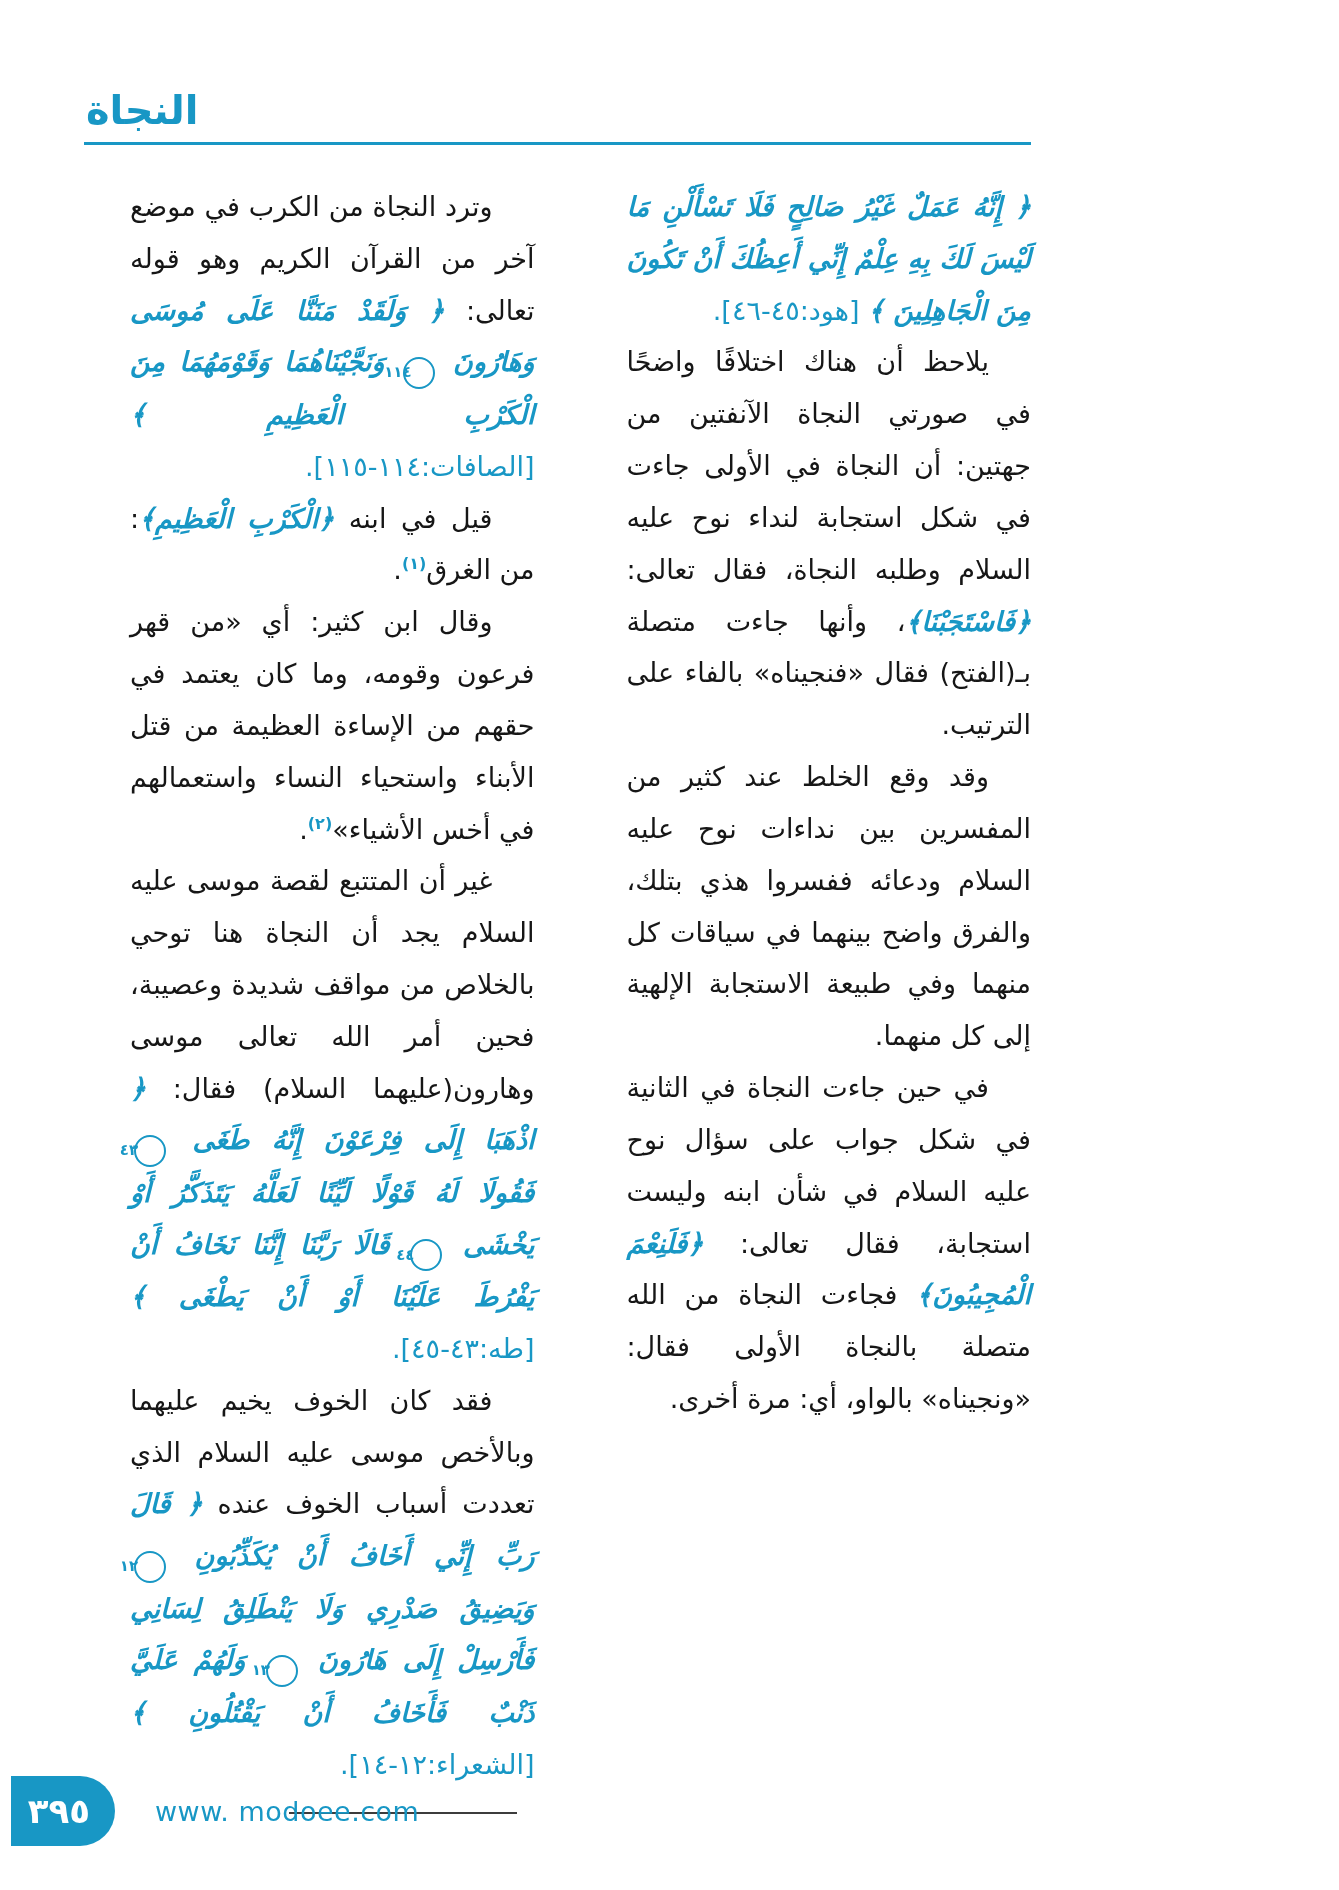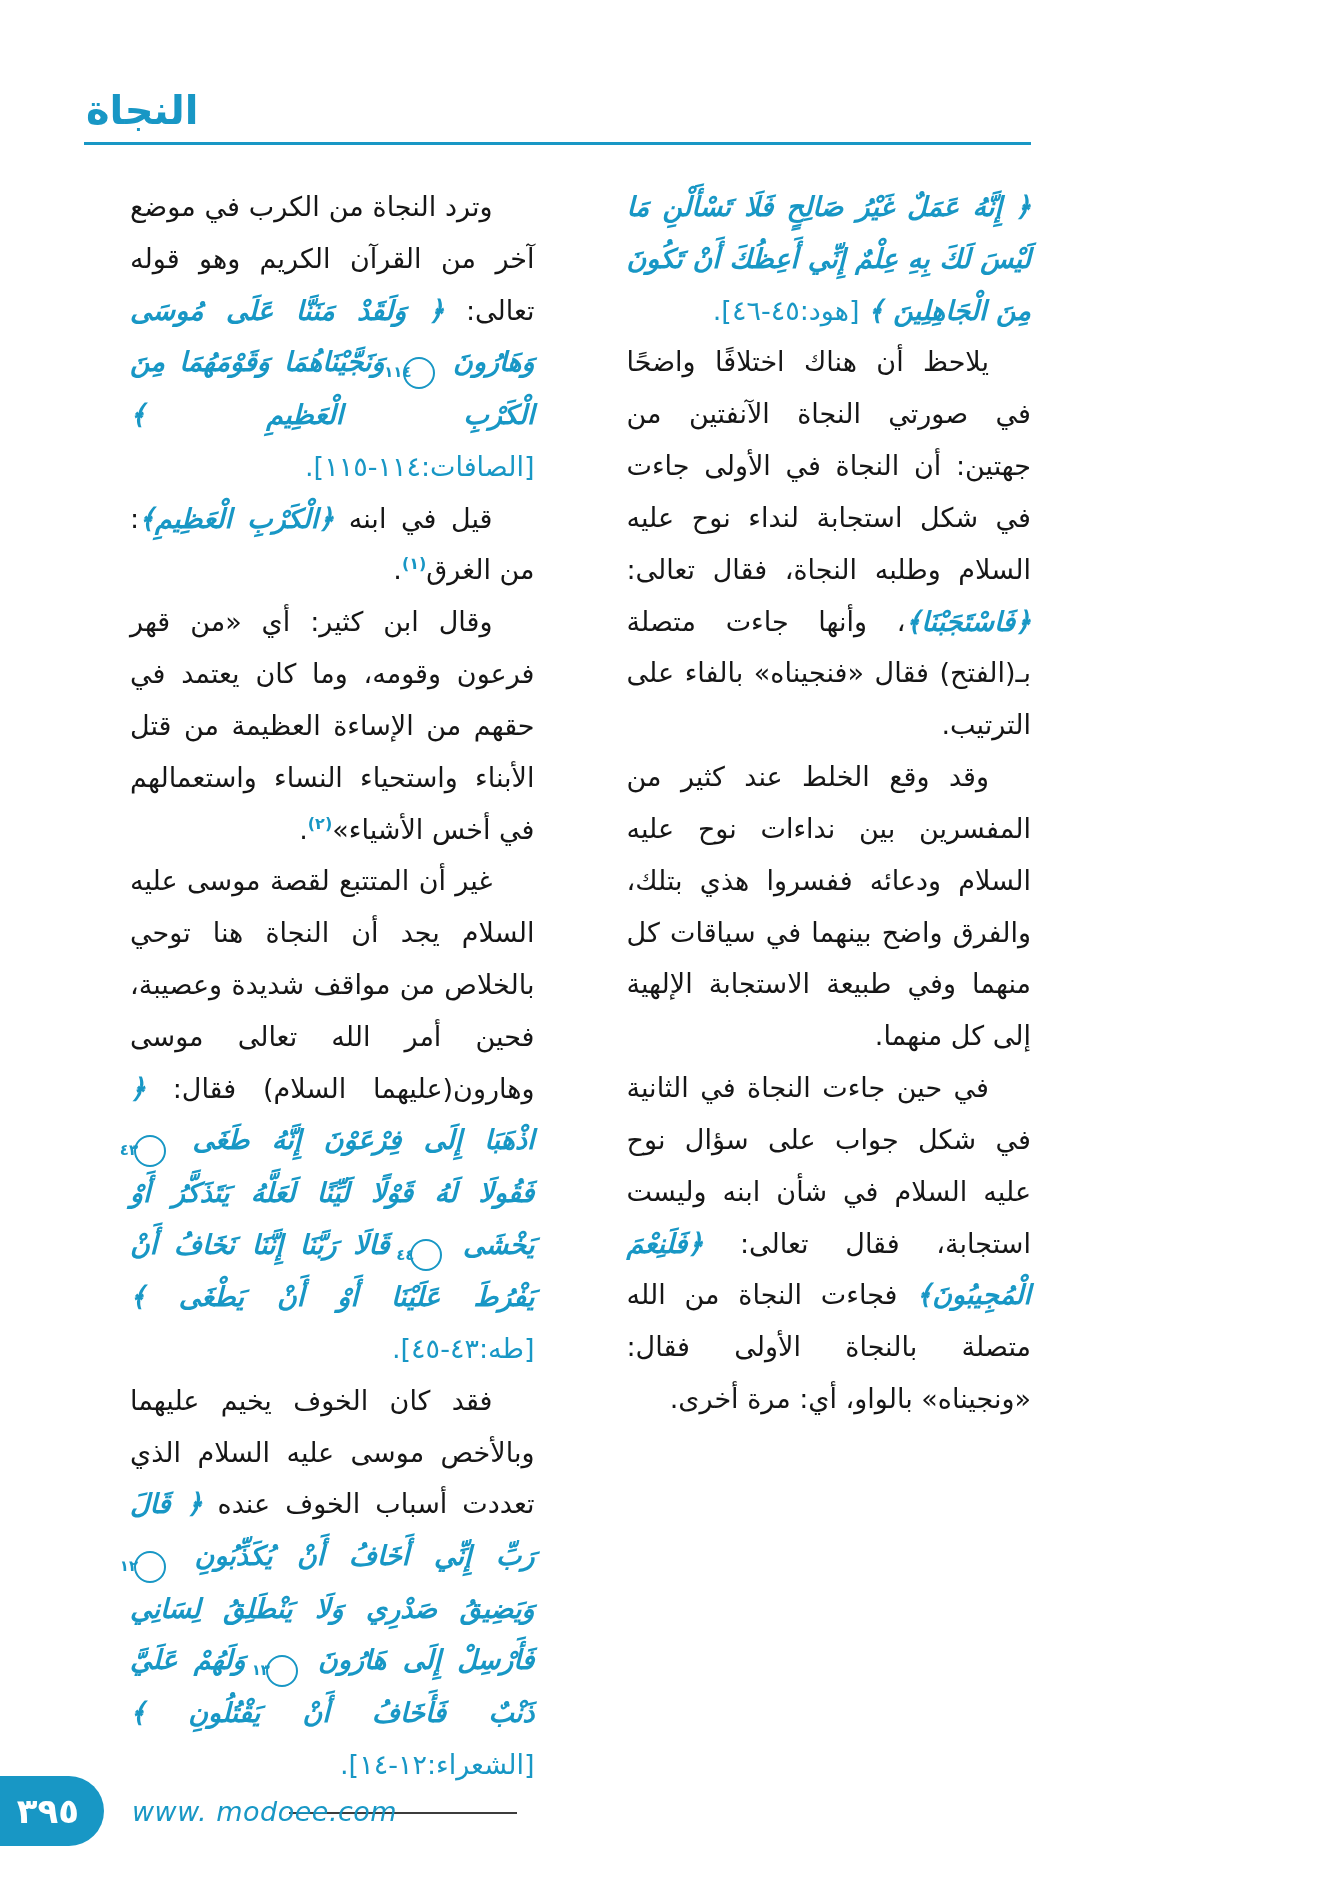--- a/index.html
+++ b/index.html
@@ -94,21 +94,21 @@
   }
   .footnote{
     font-size:23px;
     line-height:1.8;
     color:var(--ink);
     text-align:justify;
   }
   
   .page-footer{
     position:absolute;
-    left:0;
+    left:11px;
     bottom:44px;
     height:70px;
     display:flex;
     align-items:center;
     direction:ltr;
   }
   .page-badge{
     width:104px;
     height:70px;
     background:var(--accent);
@@ -117,23 +117,22 @@
     font-size:34px;
     font-weight:bold;
     display:flex;
     align-items:center;
     justify-content:center;
     padding-right:8px;
   }
   .site{
     color:var(--accent);
     font-size:27px;
-    margin-left:28px;
+    margin-left:40px;
     letter-spacing:0.5px;
-    font-style:italic;
   }
 </style>
 </head>
 <body>
 
 <div class="page">
 
   <header class="page-header">
     <div class="header-title">النجاة</div>
   </header>

